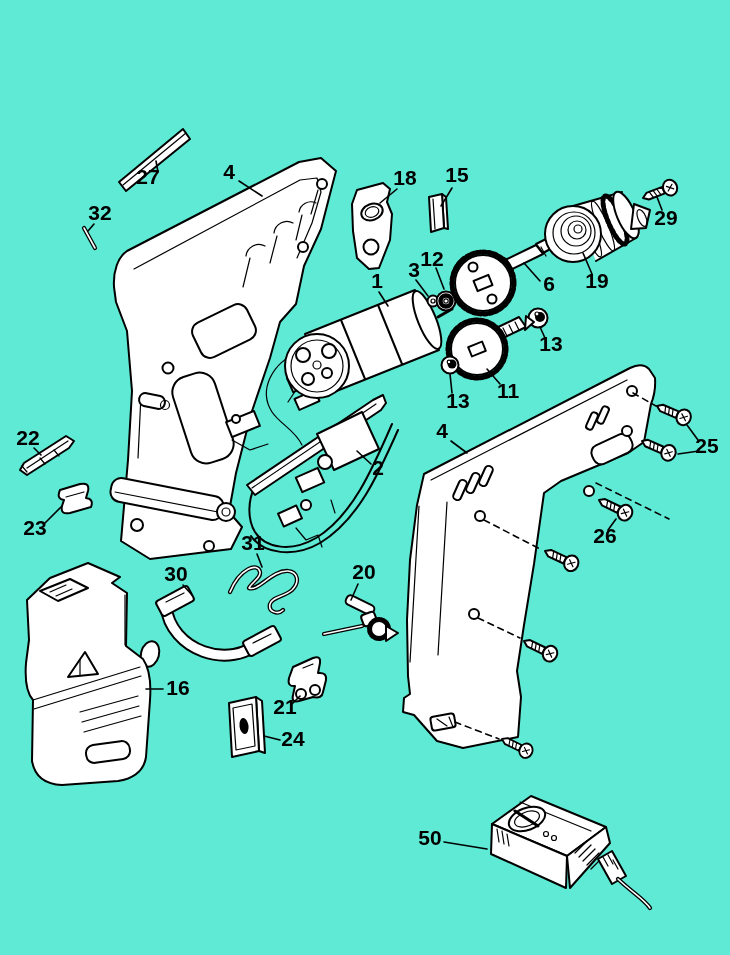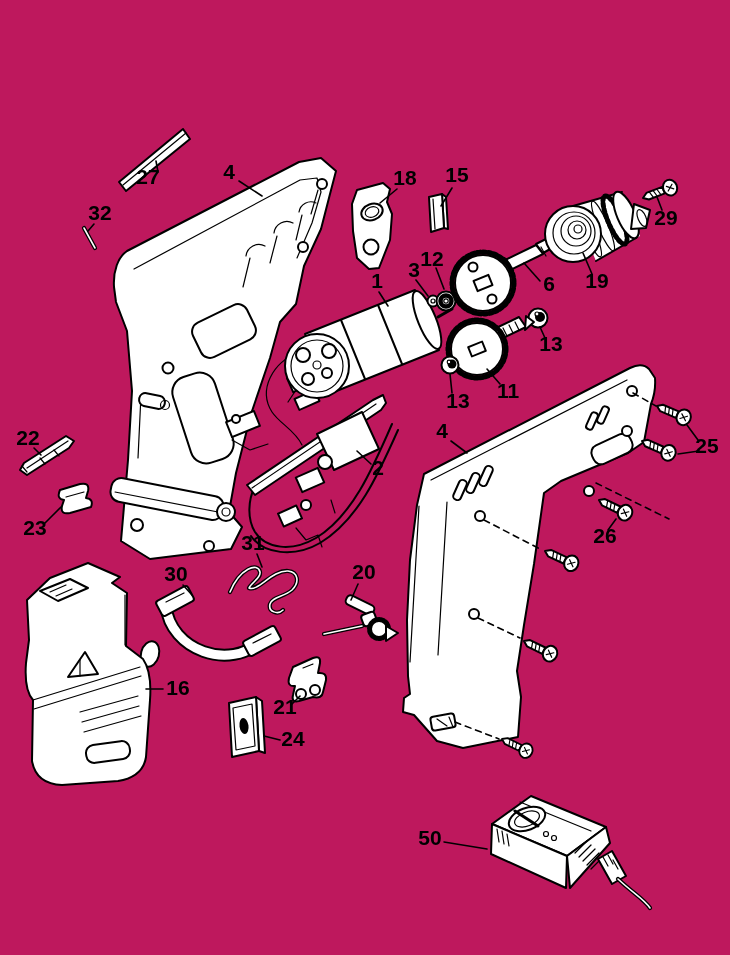--- a/index.html
+++ b/index.html
@@ -1,16 +1,16 @@
 <!DOCTYPE html>
 <html><head>
 <meta charset="utf-8">
 <style>
   html,body{margin:0;padding:0;background:#ffffff;}
-  .page{width:730px;height:955px;background:#be185d;position:relative;overflow:hidden;}
+  .page{width:730px;height:955px;background:#5eead4;position:relative;overflow:hidden;}
   svg{display:block;}
   
   svg path, svg rect, svg circle, svg ellipse, svg line, svg polyline, svg polygon{
     stroke:#000; stroke-width:2; fill:none; stroke-linecap:round; stroke-linejoin:round;
   }
   .f{fill:#ffffff;}
   .fb{fill:#000000; stroke:none;}
   .thin{stroke-width:1.2;}
   .th3{stroke-width:3;}
   .teeth{stroke-width:5; stroke-dasharray:3 2.6;}

